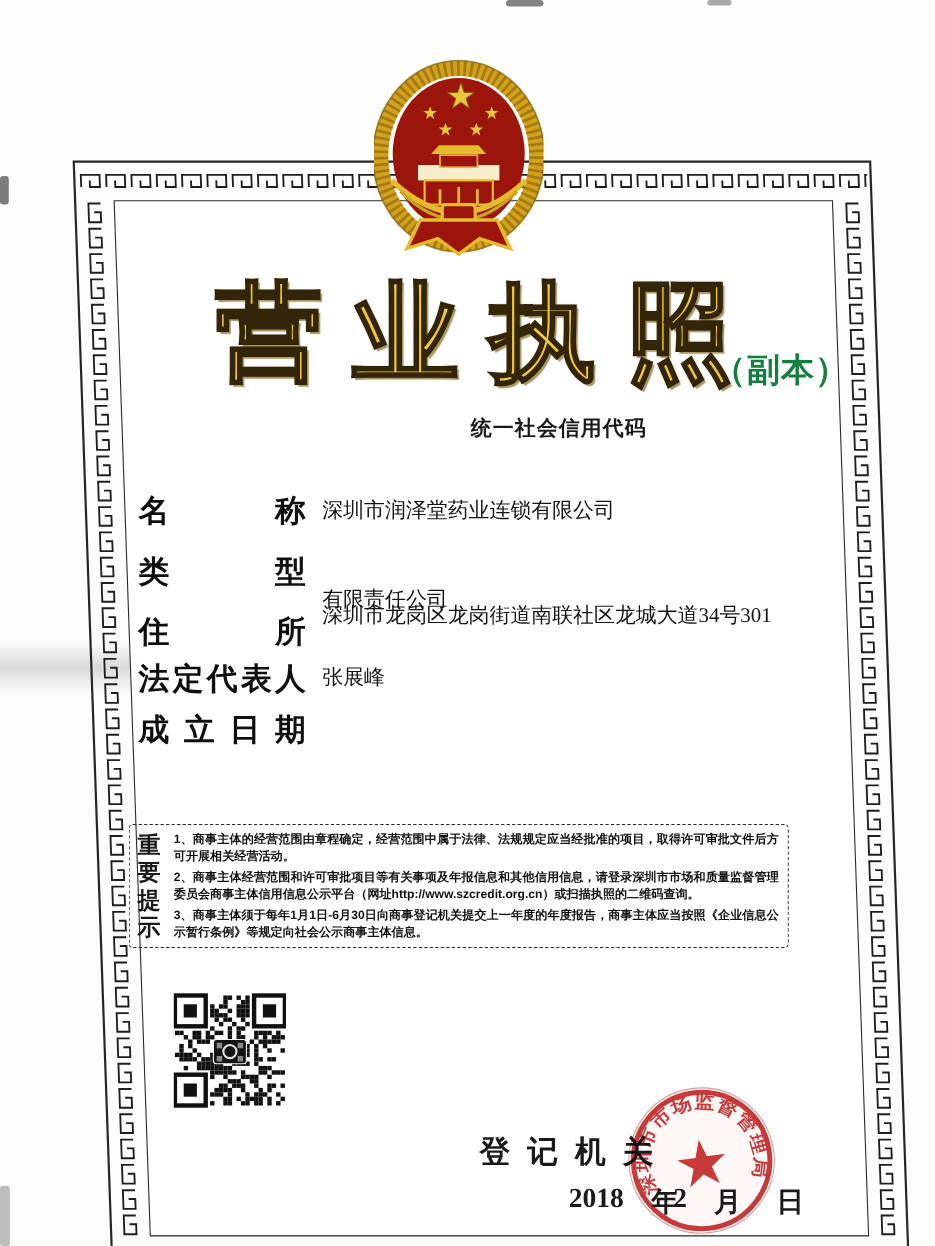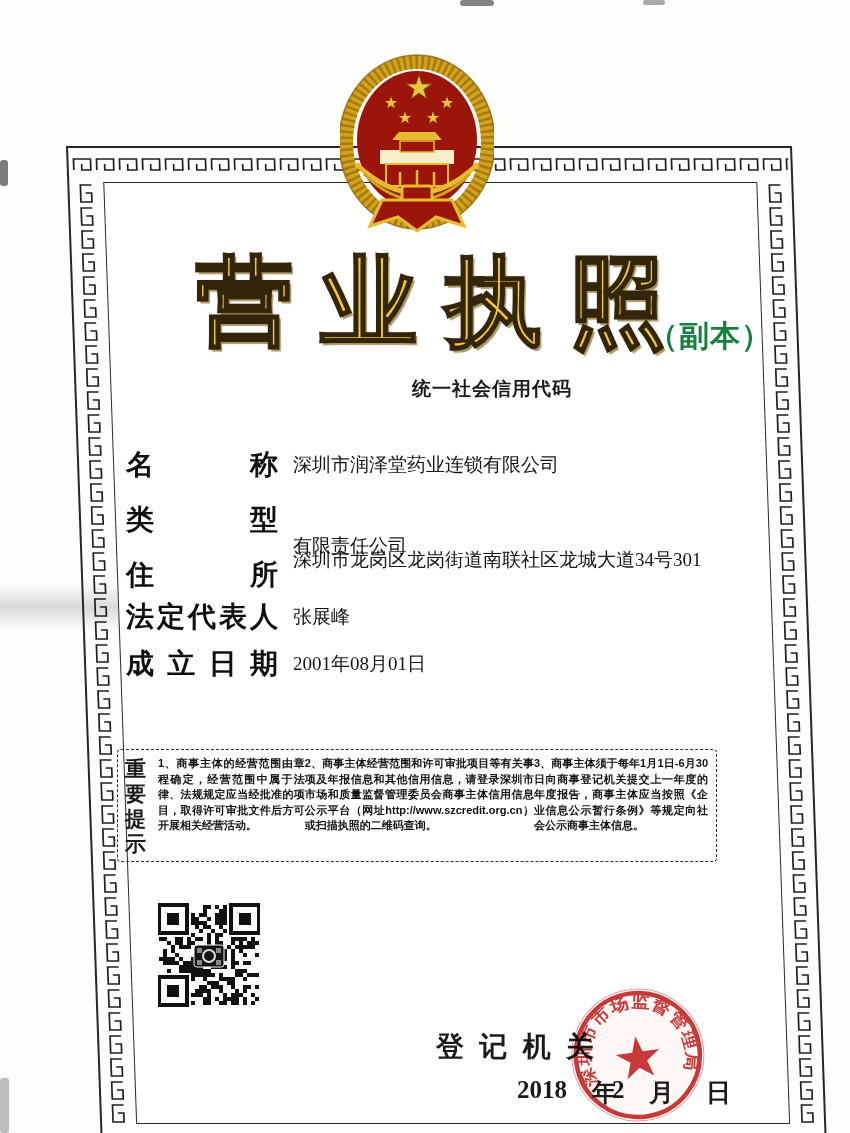--- a/index.html
+++ b/index.html
@@ -30,35 +30,35 @@
   
   #emblem{left:340px;top:54px;width:154px;height:184px;}
   
   #title-row{left:196px;top:242px;width:470px;height:118px;
     display:flex;justify-content:space-between;align-items:center;}
   #title-row span{
     font-size:97px;font-weight:900;line-height:1;color:#f3c937;
     -webkit-text-stroke:2px #33250a;
     text-shadow:2.5px 3px 1px rgba(110,82,0,.6),0 0 2px #7a5a00;}
   #subtitle{left:648px;top:316px;font-size:30px;font-weight:700;color:#15803d;letter-spacing:1px;}
-  #credit-line{left:412px;top:376px;display:flex;align-items:baseline;gap:9px;}
+  #credit-line{left:428px;top:376px;display:flex;align-items:baseline;gap:9px;}
   #credit-line .lbl{font-size:19px;font-weight:700;letter-spacing:1px;}
   #credit-line .val{font-size:20.5px;font-family:"Liberation Serif",serif;font-weight:600;letter-spacing:.5px;}
   
   .field-label{left:126px;width:152px;display:flex;justify-content:space-between;
     font-size:28px;font-weight:700;color:#0f0f0f;}
   .field-value{left:293px;width:452px;font-size:19px;line-height:27px;
     font-family:"Liberation Serif",serif;color:#141414;}
   
   #notice{left:117px;top:749px;width:600px;height:113px;
     border:1.6px dashed #2b2b2b;border-radius:4px;box-sizing:border-box;
     display:flex;padding:6px 8px 5px 7px;gap:9px;}
   #notice-title{width:24px;display:flex;flex-direction:column;justify-content:space-between;
     font-size:21px;font-weight:700;line-height:1;padding:2px 0;}
-  #notice-items{flex:1;display:flex;justify-content:space-between;}
+  #notice-items{flex:1;display:flex;flex-direction:column;justify-content:space-between;}
   #notice-items p{margin:0;font-size:11px;font-weight:700;line-height:15.5px;
     color:#111;text-align:justify;}
   
   #qr{left:158px;top:900px;width:102px;height:110px;}
   
   #authority{left:436px;top:1028px;width:158px;display:flex;justify-content:space-between;
     font-size:28px;font-weight:700;}
   .date-part{top:1076px;font-size:25px;font-weight:600;font-family:"Liberation Serif",serif;}
   #stamp{left:565px;top:983px;width:146px;height:146px;
     transform:rotate(-8deg);opacity:.88;mix-blend-mode:multiply;}
@@ -302,21 +302,20 @@
       <span>人</span>
     </div>
   <div class="abs field-value" style="top:603px;">张展峰</div>
 
   <div class="abs field-label" style="top:645px;">
       <span>成</span>
       <span>立</span>
       <span>日</span>
       <span>期</span>
     </div>
-  <div class="abs field-value" style="top:650px;">2001年08月01日</div>
 
   <div class="abs" id="notice">
     <div id="notice-title">
         <span>重</span>
         <span>要</span>
         <span>提</span>
         <span>示</span>
       </div>
     <div id="notice-items">
       <p>1、商事主体的经营范围由章程确定，经营范围中属于法律、法规规定应当经批准的项目，取得许可审批文件后方可开展相关经营活动。</p>

